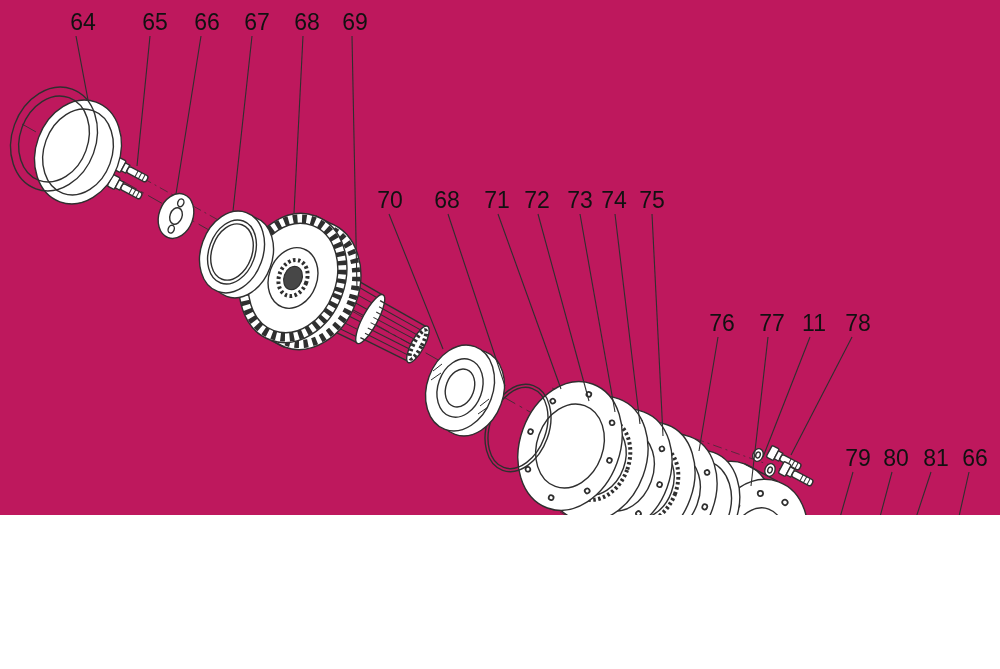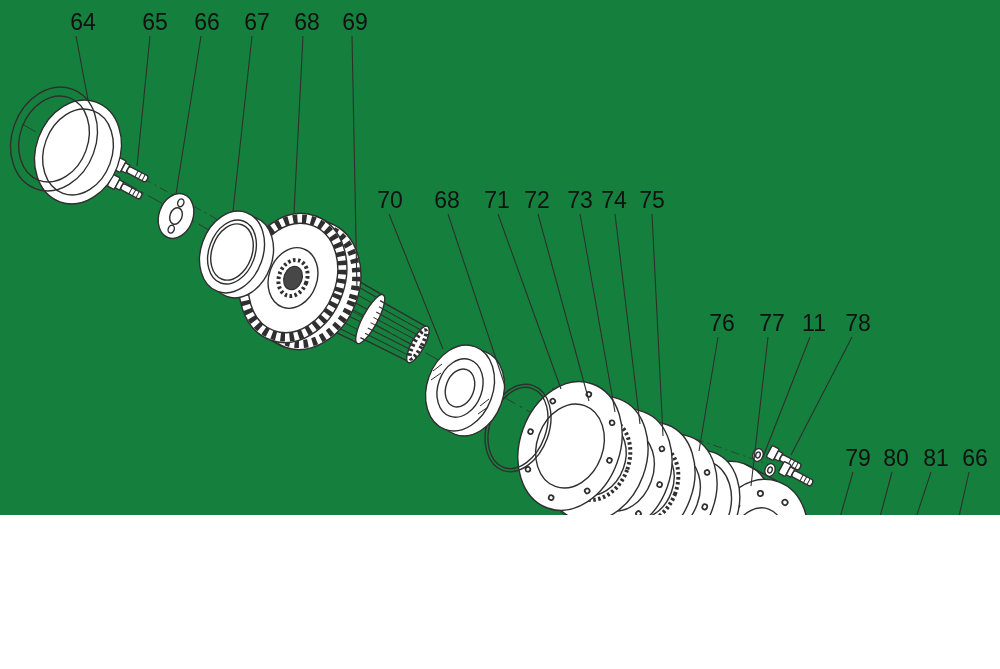--- a/index.html
+++ b/index.html
@@ -1,17 +1,17 @@
 <!DOCTYPE html>
 <html style="--line: #2f2f2f;"><head>
 <meta charset="utf-8">
 <style>
   :root { --line:#2f2f2f; }
   html,body { margin:0; padding:0; background:#ffffff; }
-  .stage { position:relative; width:1000px; height:515px; background:#15803d; overflow:hidden; }
+  .stage { position:relative; width:1000px; height:515px; background:#be185d; overflow:hidden; }
   svg { display:block; }
   .p   { fill:none; stroke:var(--line); stroke-width:1.4; }
   .pw  { fill:#ffffff; stroke:var(--line); stroke-width:1.4; }
   .axis  { stroke:var(--line); stroke-width:0.9; stroke-dasharray:16 5 3 5; opacity:.9; }
   .axis2 { stroke:var(--line); stroke-width:0.8; stroke-dasharray:9 4 2 4; opacity:.85; }
   .leader { stroke:var(--line); stroke-width:1.1; }
   .callout { font-family:"Liberation Sans", sans-serif; text-anchor:middle; }
   .teeth { fill:none; stroke:var(--line); }
   .dotsD { fill:none; stroke:var(--line); stroke-linecap:round; }
   .dotsW { fill:none; stroke:#ffffff;   stroke-linecap:round; }

